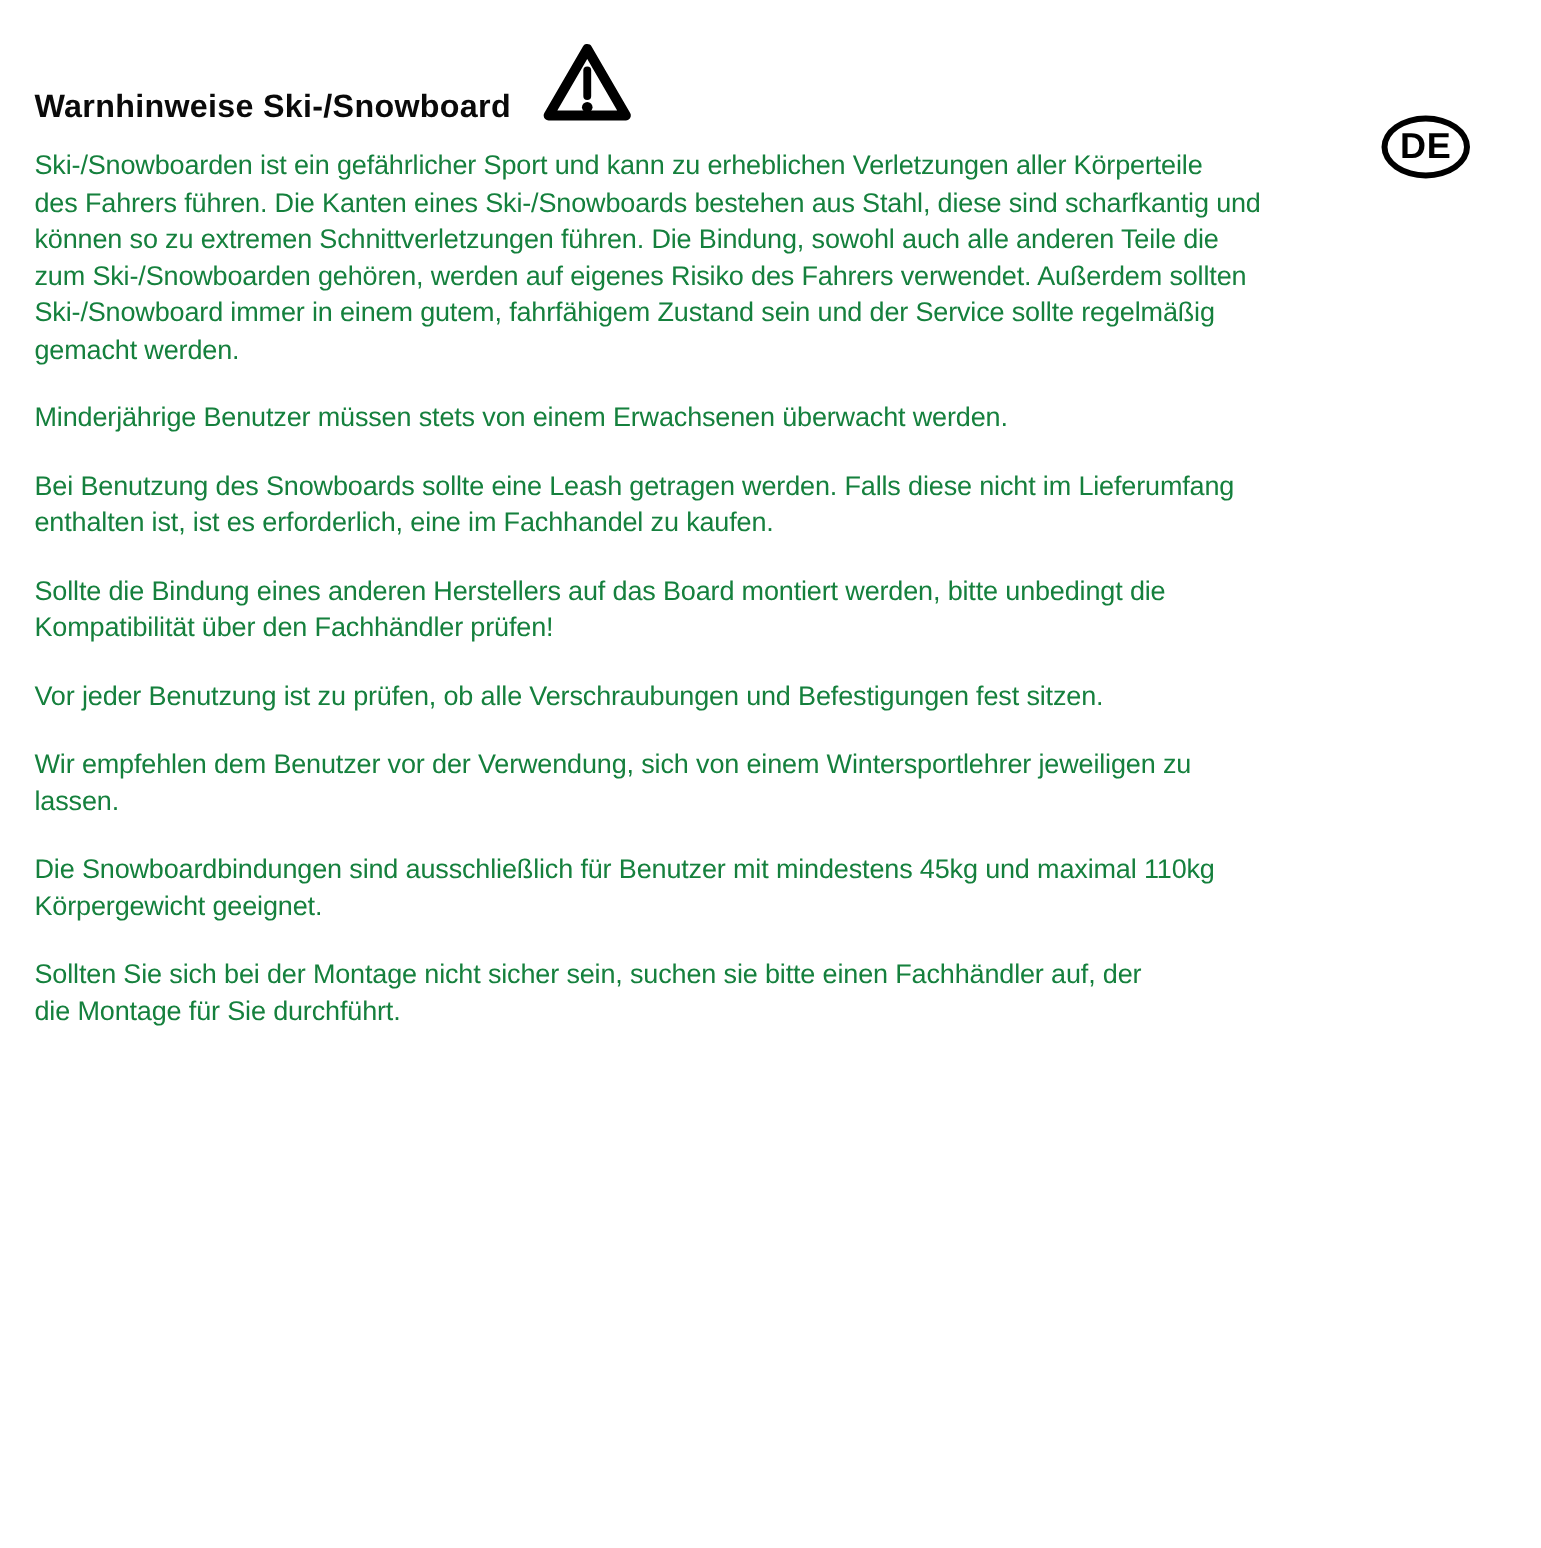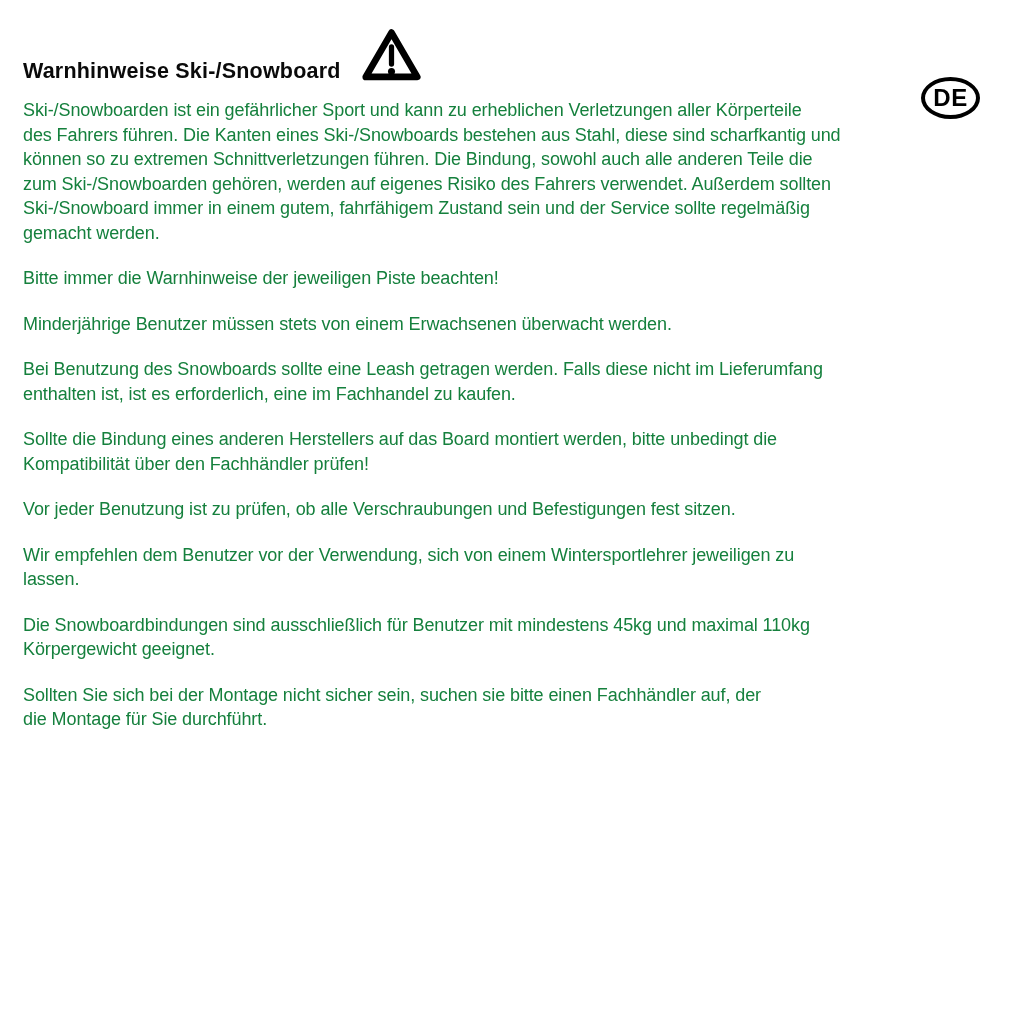--- a/index.html
+++ b/index.html
@@ -87,21 +87,20 @@
     </svg>
   </div>
 
   <div class="paragraphs">
     <p>Ski-/Snowboarden ist ein gefährlicher Sport und kann zu erheblichen Verletzungen aller Körperteile
 des Fahrers führen. Die Kanten eines Ski-/Snowboards bestehen aus Stahl, diese sind scharfkantig und
 können so zu extremen Schnittverletzungen führen. Die Bindung, sowohl auch alle anderen Teile die
 zum Ski-/Snowboarden gehören, werden auf eigenes Risiko des Fahrers verwendet. Außerdem sollten
 Ski-/Snowboard immer in einem gutem, fahrfähigem Zustand sein und der Service sollte regelmäßig
 gemacht werden.</p>
-    <p>Bitte immer die Warnhinweise der jeweiligen Piste beachten!</p>
     <p>Minderjährige Benutzer müssen stets von einem Erwachsenen überwacht werden.</p>
     <p>Bei Benutzung des Snowboards sollte eine Leash getragen werden. Falls diese nicht im Lieferumfang
 enthalten ist, ist es erforderlich, eine im Fachhandel zu kaufen.</p>
     <p>Sollte die Bindung eines anderen Herstellers auf das Board montiert werden, bitte unbedingt die
 Kompatibilität über den Fachhändler prüfen!</p>
     <p>Vor jeder Benutzung ist zu prüfen, ob alle Verschraubungen und Befestigungen fest sitzen.</p>
     <p>Wir empfehlen dem Benutzer vor der Verwendung, sich von einem Wintersportlehrer jeweiligen zu
 lassen.</p>
   </div>
 

